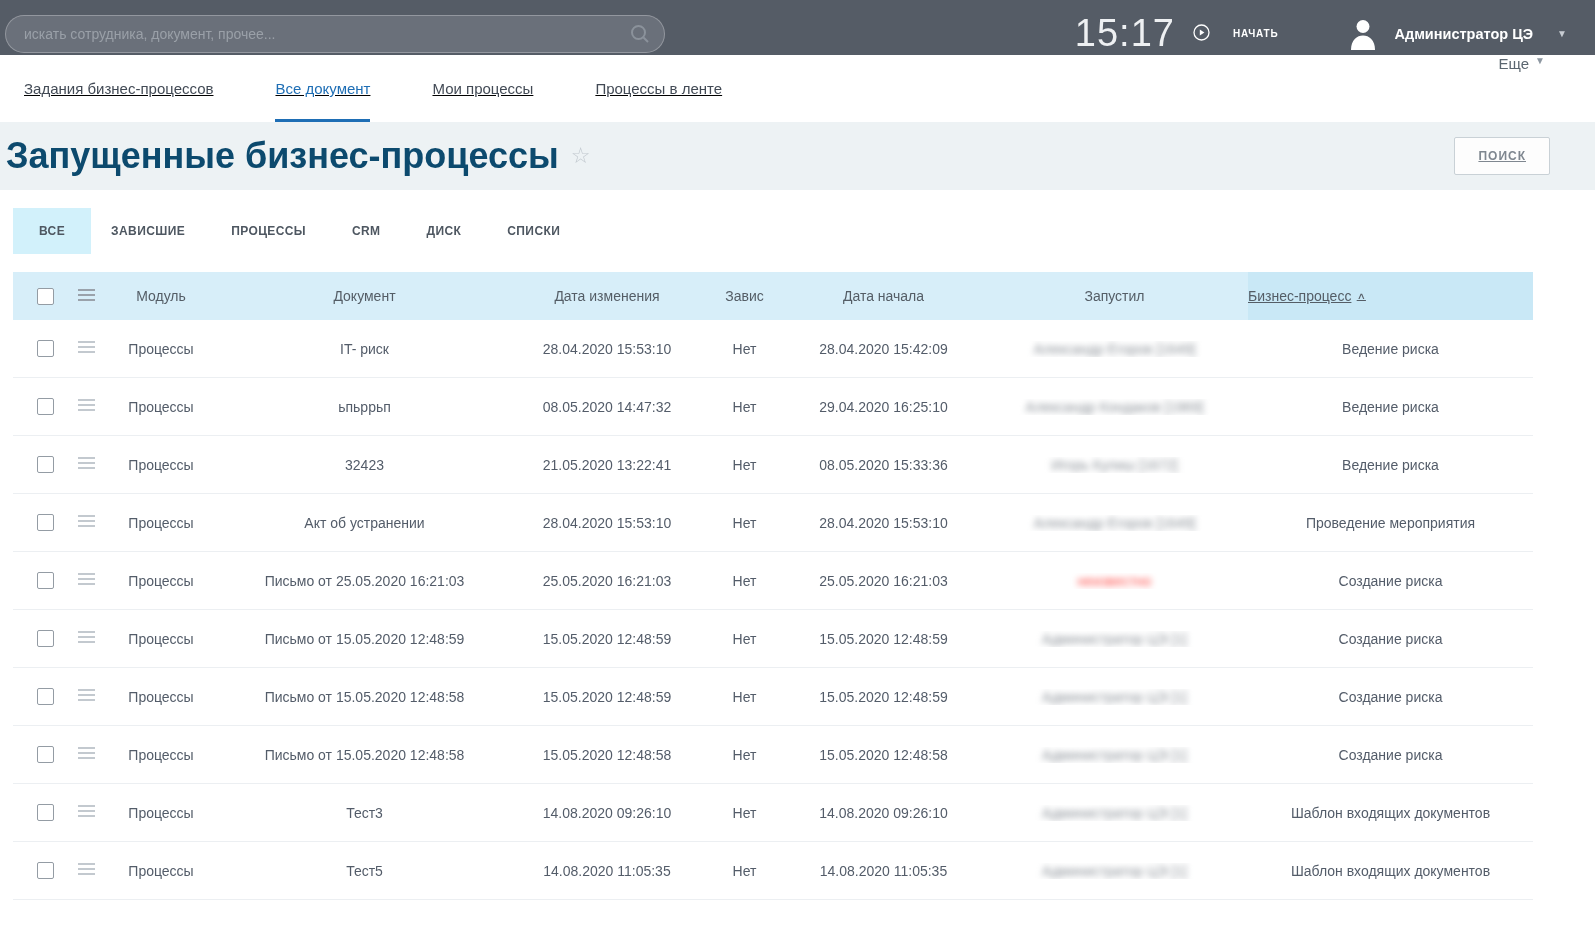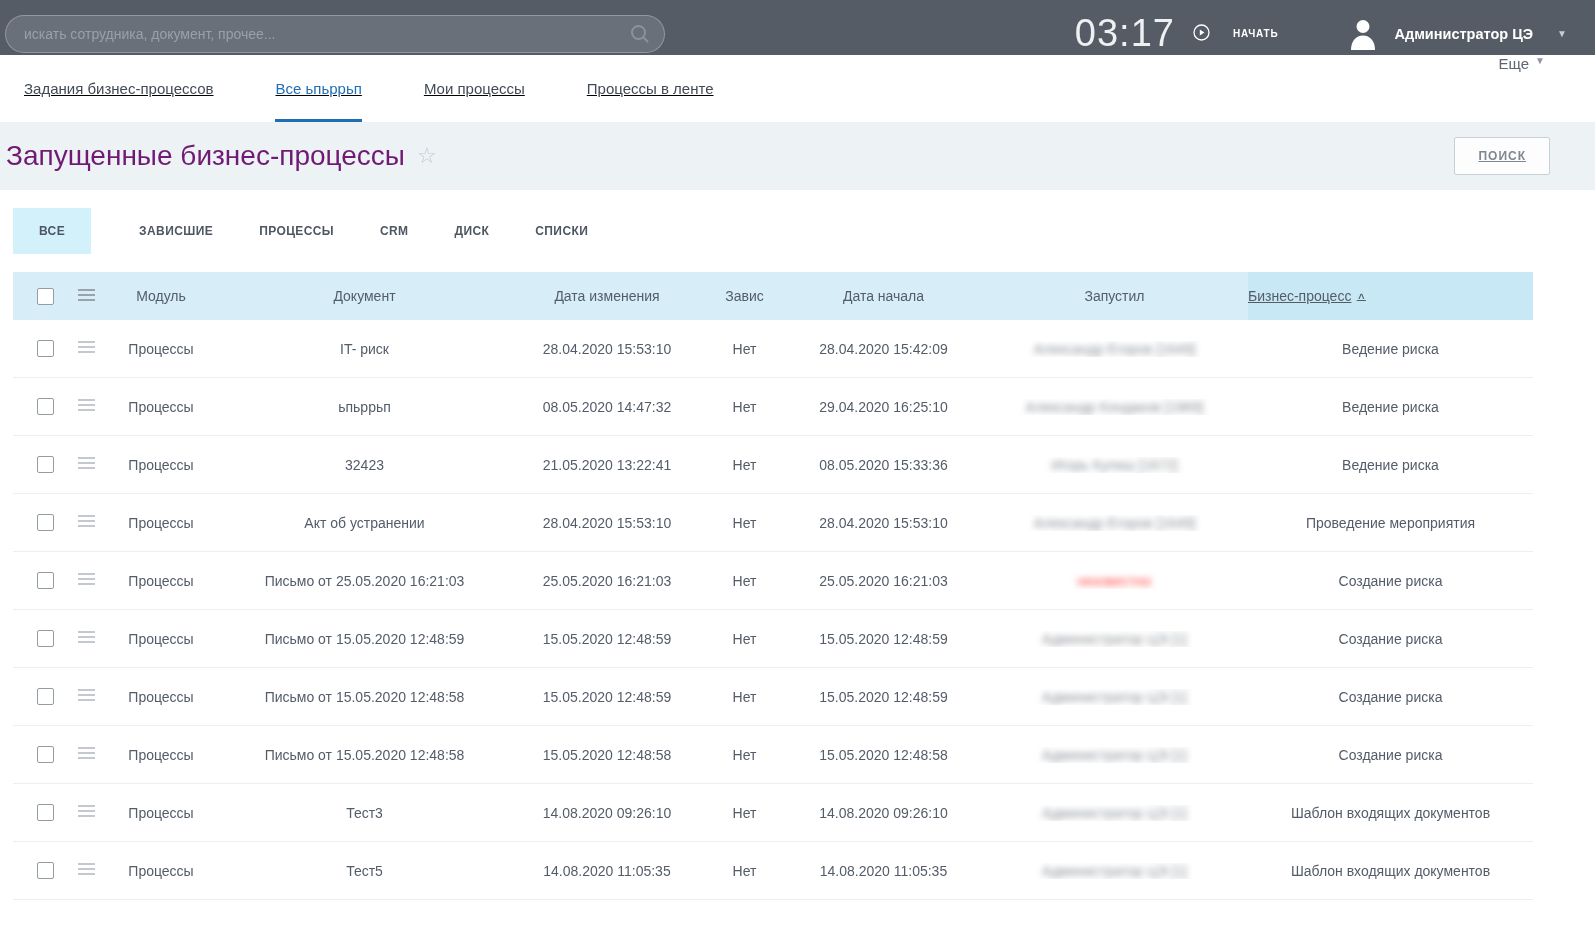--- a/index.html
+++ b/index.html
@@ -33,33 +33,33 @@
   .tab.active { color:var(--accent-blue,#1e6eb5); }
   .tab.active::after { content:""; position:absolute; left:0; right:0; bottom:0;
     height:3px; background:var(--accent-blue,#1e6eb5); }
   .more { margin-left:auto; display:flex; align-items:flex-start; gap:6px;
     color:#5b6670; font-size:15px; cursor:pointer; }
   .more .chev { font-size:10px; color:#8d97a1; }
 
   
   .title-bar { height:68px; background:var(--titlebar-bg,#edf2f4); display:flex;
     align-items:center; padding:0 45px 0 6px; }
-  .page-title { font-size:28px; font-weight:400; color:#701a75; }
+  .page-title { font-size:36px; font-weight:700; color:#0c4a6e; }
   .star { font-size:22px; color:#c3cad0; margin-left:12px; cursor:pointer; line-height:1; }
   .search-btn { margin-left:auto; background:#fdfdfd; border:1px solid #c9d1d6;
     border-radius:2px; color:#7f8790; font-size:12px; font-weight:600;
     letter-spacing:1px; padding:11px 23px; cursor:pointer; text-transform:uppercase;text-decoration:underline; }
 
   
   .filters { height:82px; background:#fff; display:flex; align-items:center;
     padding-left:13px; }
   .filter { font-size:12px; font-weight:700; letter-spacing:.4px; color:#4e5761;
     cursor:pointer; margin-right:46px; }
   .filter.active { background:var(--active-filter-bg,#d2f1fb); height:46px;
-    display:flex; align-items:center; padding:0 26px; margin-right:48px; }
+    display:flex; align-items:center; padding:0 26px; margin-right:20px; }
 
   
   .table { margin:0 62px 0 13px;text-align:center; }
   .grid-row { display:grid;
     grid-template-columns:47px 44px 114px 293px 192px 83px 195px 267px 1fr;
     align-items:center; }
   .thead { background:var(--header-bg,#d7eef9); height:48px; font-size:14px; color:#545d66; }
   .thead .hcell.sorted-col { background:var(--sorted-col-bg,#c9e8f6); height:48px;
     display:flex; align-items:center;text-decoration:underline; }
   .sort-arrow { font-size:9px; color:#586069; margin-left:7px; transform:scaleX(1.4); }
@@ -83,21 +83,21 @@
   <div class="search-pill">
     <input type="text" placeholder="искать сотрудника, документ, прочее..." style="">
     <span class="mag">
       <svg width="22" height="22" viewBox="0 0 22 22" fill="none" stroke="#8b929b" stroke-width="2">
         <circle cx="9.5" cy="9.5" r="6.5"></circle>
           <line x1="14.5" y1="14.5" x2="19" y2="19"></line>
       </svg>
     </span>
   </div>
   <div class="topbar-right">
-    <div class="clock">03:17</div>
+    <div class="clock">15:17</div>
     <div class="start-btn">
       <span>
         <svg width="17" height="17" viewBox="0 0 17 17" fill="none">
           <circle cx="8.5" cy="8.5" r="7.5" stroke="#fff" stroke-width="1.3"></circle>
           <path d="M6.8 5.4 L11.4 8.5 L6.8 11.6 Z" fill="#fff"></path>
         </svg>
       </span>
       <span>НАЧАТЬ</span>
     </div>
     <div class="avatar">
@@ -109,21 +109,21 @@
     <div class="user">
       <span>Администратор ЦЭ</span>
       <span class="chev">▼</span>
     </div>
   </div>
 </header>
 
 <nav class="nav">
   <div class="tabs-list" id="tabs-list">
       <div class="tab">Задания бизнес-процессов</div>
-      <div class="tab active">Все ьпьррьп</div>
+      <div class="tab active">Все документ</div>
       <div class="tab">Мои процессы</div>
       <div class="tab">Процессы в ленте</div>
     </div>
   <div class="more">
     <span>Еще</span>
     <span class="chev">▼</span>
   </div>
 </nav>
 
 <section class="title-bar">

